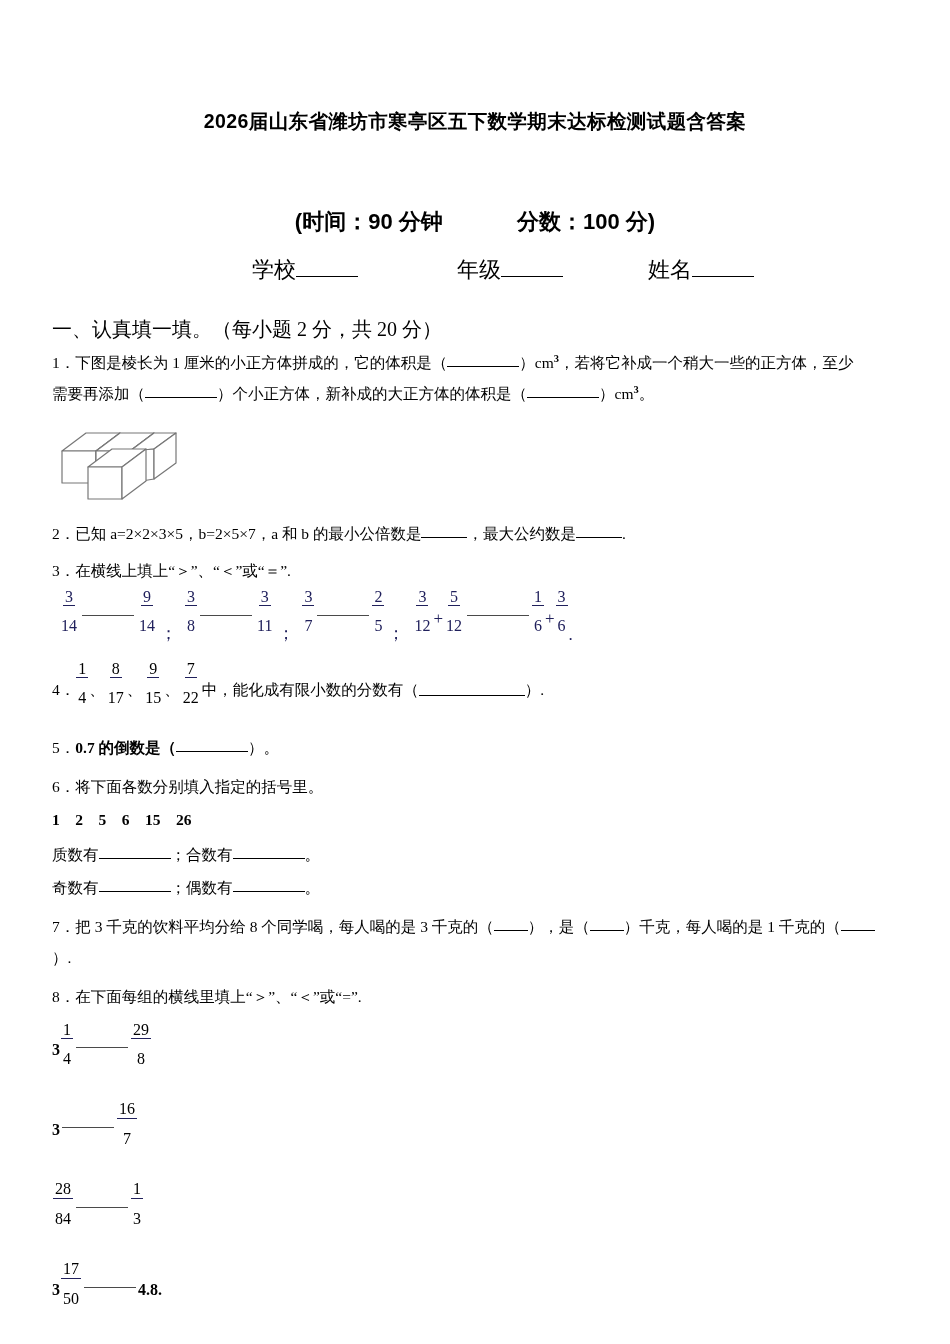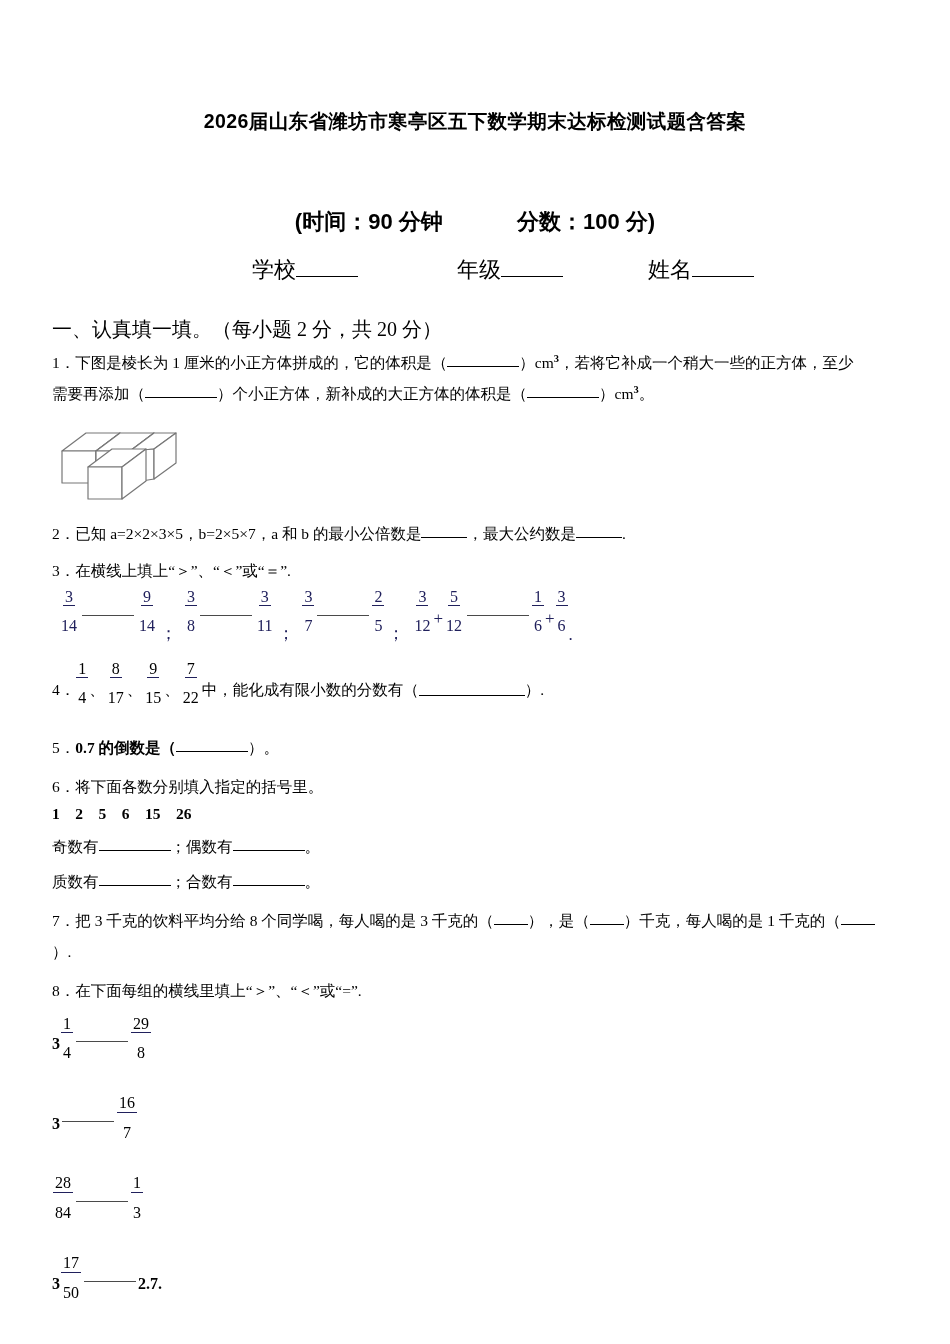--- a/index.html
+++ b/index.html
@@ -289,27 +289,27 @@
       <span>）.</span>
   </div>
 
   <div class="q" style="margin-top:16px">
     <span class="qnum">5．</span><span class="bold">0.7 的倒数是（</span><span class="blank b-l"></span><span>）。</span>
   </div>
 
   <div class="q" style="margin-top:14px">
     <span class="qnum">6．</span><span>将下面各数分别填入指定的括号里。</span>
   </div>
-  <div class="q bold" style="margin-top:2px">1　2　5　6　15　26</div>
+  <div class="q bold" style="margin-top:8px">1　2　5　6　15　26</div>
+  <div class="q" style="margin-top:10px">
+    <span>质数有</span><span class="blank b-l"></span><span>；合数有</span><span class="blank b-l"></span><span>。</span>
+  </div>
   <div class="q" style="margin-top:8px">
     <span>奇数有</span><span class="blank b-l"></span><span>；偶数有</span><span class="blank b-l"></span><span>。</span>
   </div>
-  <div class="q" style="margin-top:10px">
-    <span>质数有</span><span class="blank b-l"></span><span>；合数有</span><span class="blank b-l"></span><span>。</span>
-  </div>
 
   <div class="q" style="margin-top:14px">
     <span class="qnum">7．</span><span>把 3 千克的饮料平均分给 8 个同学喝，每人喝的是 3 千克的（</span><span class="blank b-xs"></span><span>），是（</span><span class="blank b-xs"></span><span>）千克，每人喝的是 1 千克的（</span><span class="blank b-xs"></span>
   </div>
   <div class="q">
     <span>）.</span>
   </div>
 
   <div class="q" style="margin-top:14px">
     <span class="qnum">8．</span><span>在下面每组的横线里填上“＞”、“＜”或“=”.</span>
@@ -349,16 +349,16 @@
       </span>
   </div>
 
   <div class="q8group" style="margin-top:22px">
     <span class="plainnum">3</span>
     <span class="frac">
         <span class="num">17</span>
         <span class="den">50</span>
       </span>
     <span class="cmpline cl-mid"></span>
-    <span class="plainnum">2.7.</span>
+    <span class="plainnum">4.8.</span>
   </div>
 
 </div>
 
 </body></html>

